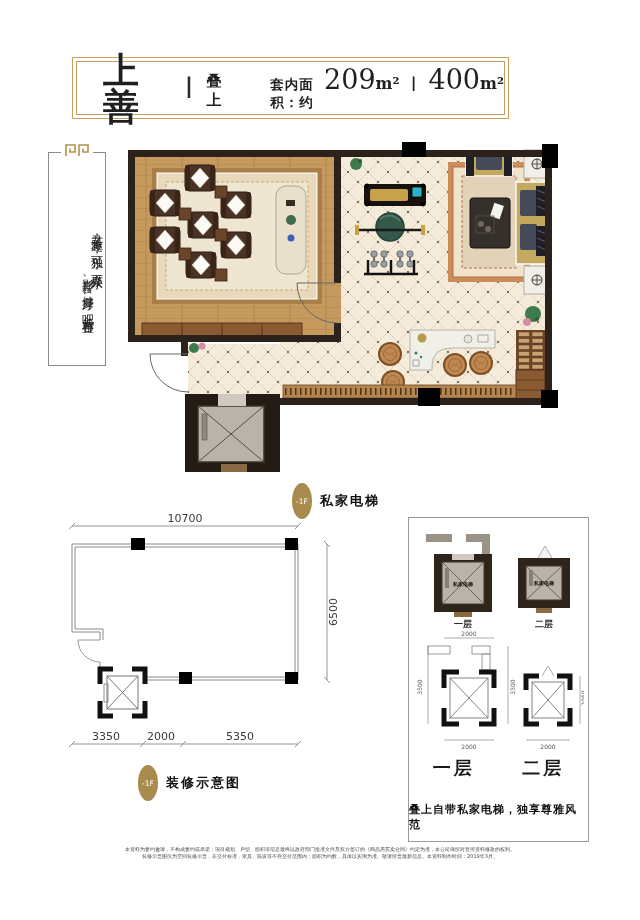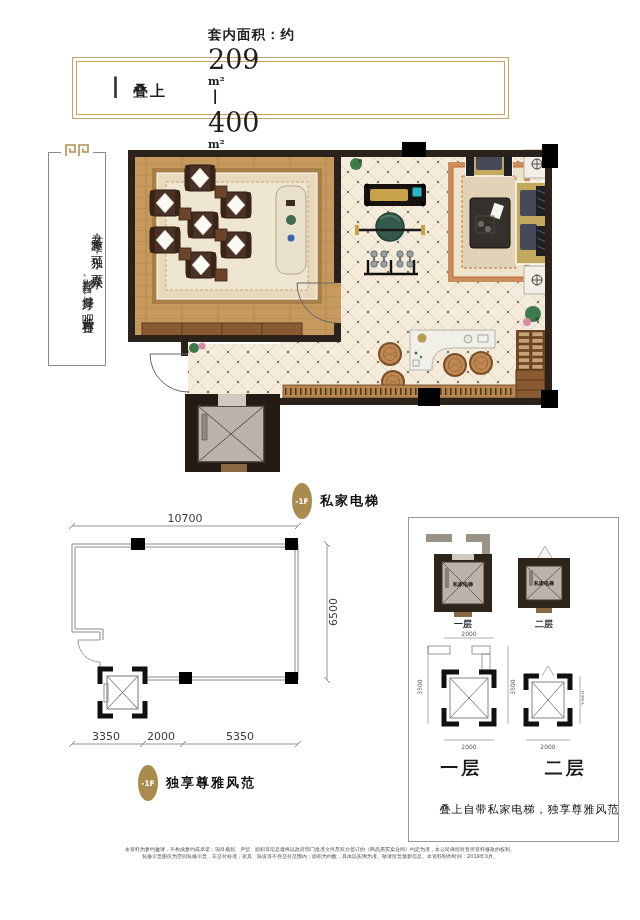--- a/index.html
+++ b/index.html
@@ -8,73 +8,74 @@
           font-family:"DejaVu Serif","Liberation Serif",serif; color:#1f1f1f; overflow:hidden; }
 
   
   .title-box { position:absolute; left:72px; top:57px; width:437px; height:62px;
                border:1.5px solid #c9a063; }
   .title-box .inner { position:absolute; inset:3px; border:1px solid #c9a063;
                display:flex; align-items:center; padding-left:26px; }
   .t-name { font-size:36px; font-weight:bold; letter-spacing:6px; line-height:1; }
   .t-div  { font-size:22px; color:#2a2a2a; margin:0 6px 0 2px; font-weight:bold; }
   .t-tag  { font-size:15px; font-weight:bold; letter-spacing:2px; margin-top:6px; }
-  .t-area { display:flex; align-items:baseline; margin-left:34px; font-weight:bold;flex-direction:column; }
+  .t-area { display:flex; align-items:baseline; margin-left:34px; font-weight:bold; }
   .t-area .lbl { font-size:13.5px; letter-spacing:1px; }
   .t-area .val { font-size:27px; font-weight:400; font-family:"DejaVu Serif",serif; }
-  .t-area .unit{ font-size:11px; }
+  .t-area .unit{ font-size:16px; }
   .t-area .sep { font-size:15px; margin:0 7px; }
 
   
   .side-box { position:absolute; left:48px; top:152px; width:58px; height:214px;
               border:1px solid #8a8a8a; }
   .ornament { position:absolute; left:50%; top:-10px; transform:translateX(-50%);
               background:#fff; padding:0 3px; line-height:0; }
   .vtext { position:absolute; inset:0; padding:30px 0 8px 0;
            writing-mode:vertical-rl; display:flex; justify-content:center;
            font-size:12px; letter-spacing:1.5px; color:#262626; }
   .vcol { display:block; }
   .vcol + .vcol { margin-right:9px; }
 
   
   .caption { position:absolute; display:flex; align-items:center; gap:8px; }
   .badge { width:20px; height:36px; border-radius:50%; background:#a98b4e; color:#fff;
-           font-size:7.5px; font-family:"DejaVu Sans",sans-serif; font-weight:bold;
+           font-size:7.5px; font-family:"DejaVu Sans",sans-serif; font-weight:normal;
            display:flex; align-items:center; justify-content:center; }
   .cap-text { font-size:13px; font-weight:bold; letter-spacing:2px; color:#111; }
 
   
   .plan-decor { position:absolute; left:128px; top:142px; }
   .plan-struct { position:absolute; left:55px; top:512px; }
 
   
-  .elev-panel { position:absolute; left:408px; top:517px; width:211px; height:325px;
+  .elev-panel { position:absolute; left:408px; top:517px; width:181px; height:325px;
                 border:1px solid #9a9a9a; background:#fff; }
   .elev-decor { position:absolute; left:5px; top:10px; }
   .elev-struct { position:absolute; left:5px; top:112px; }
   .big-labels { position:absolute; left:0; top:238px; width:100%; display:flex; }
   .big-labels span { flex:1; text-align:center; font-size:18px; font-weight:bold;
                      letter-spacing:3px; color:#1a1a1a; }
-  .tagline { position:absolute; left:16px; top:284px; width:100%; text-align:center;
-             font-size:11px; font-weight:normal; letter-spacing:1px; color:#111; }
+  .tagline { position:absolute; left:0; top:284px; width:100%; 
+             font-size:11px; font-weight:bold; letter-spacing:1px; color:#111; }
 
   
   .footer { position:absolute; left:60px; top:846px; width:520px; text-align:center;
             font-size:5px; line-height:7px; color:#4a4a4a;
             font-family:"DejaVu Sans",sans-serif; }
 
   svg text { font-family:"DejaVu Sans",sans-serif; }
 </style>
 </head>
 <body>
 
 <div class="page">
 
   <div class="title-box">
     <div class="inner">
+      <span class="t-name">上善</span>
       <span class="t-div">丨</span>
       <span class="t-tag">叠上</span>
       <span class="t-area">
         <span class="lbl">套内面积：约</span>
           <span class="val">209</span>
           <span class="unit">m²</span>
         <span class="sep">丨</span>
           <span class="val">400</span>
           <span class="unit">m²</span>
       </span>
@@ -356,21 +357,21 @@
       <text x="130" y="10">10700</text>
       <text x="282" y="100" transform="rotate(-90 282 100)">6500</text>
       <text x="51" y="228">3350</text>
       <text x="106" y="228">2000</text>
       <text x="185" y="228">5350</text>
     </g>
   </svg>
 
   <div class="caption" style="left:138px; top:765px;">
     <span class="badge">-1F</span>
-    <span class="cap-text">独享尊雅风范</span>
+    <span class="cap-text">装修示意图</span>
   </div>
 
   <div class="elev-panel">
 
     <svg class="elev-decor" width="170" height="104" viewBox="0 0 170 104">
       <g>
         <rect x="12" y="6" width="26" height="8" fill="#9a9287"></rect>
         <rect x="52" y="6" width="24" height="8" fill="#9a9287"></rect>
         <rect x="68" y="14" width="8" height="14" fill="#9a9287"></rect>
         <rect x="20" y="26" width="58" height="58" fill="#2e241a"></rect>

